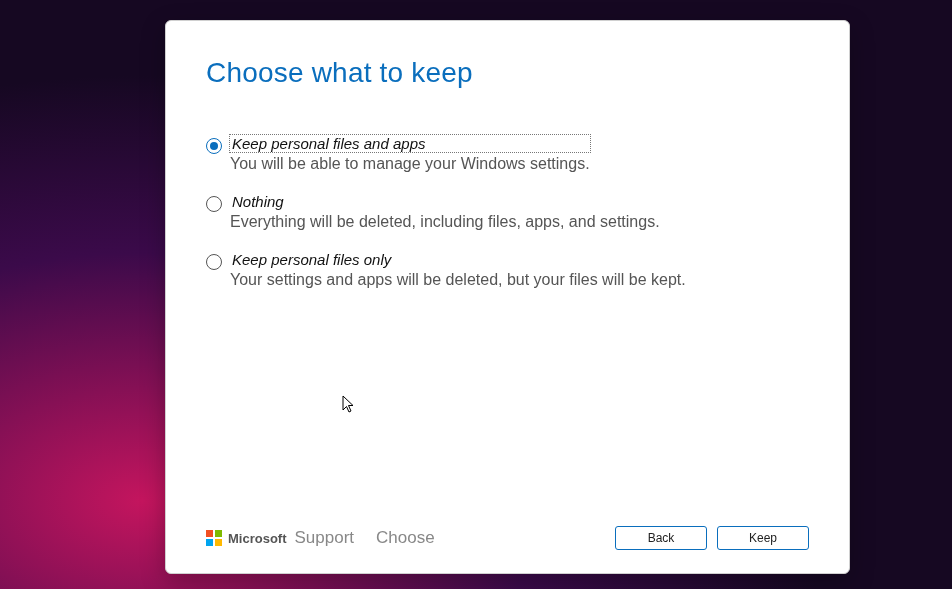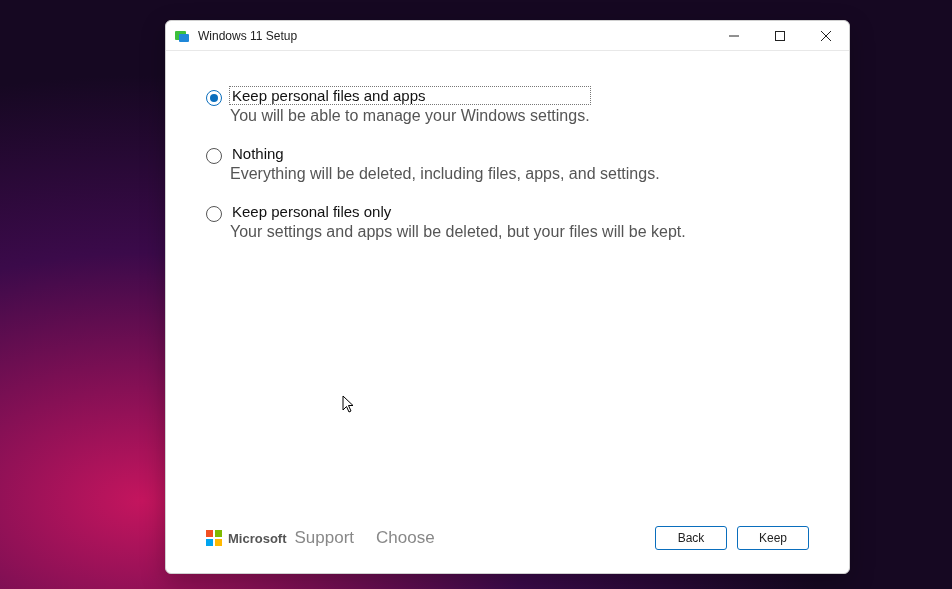--- a/index.html
+++ b/index.html
@@ -83,20 +83,21 @@
       left: 2.5px; top: 2.5px;
       width: 8px; height: 8px;
       border-radius: 50%;
       background: #0a6ebd;
     }
     .opt-text { display: flex; flex-direction: column; }
     .opt-label {
       font-size: 15px;
       color: #111;
       padding: 0 2px;
+      font-style: italic;
     }
     .opt-label.focused {
       outline: 1px dotted #777;
       outline-offset: 0;
     }
     .opt-desc {
       font-size: 16px;
       color: #555;
       margin-top: 3px;
     }
@@ -124,21 +125,21 @@
     .t4 { background: #ffb900; }
     .ms-text { font-size: 13px; color: #555; font-weight: 600; }
     .footer-link {
       font-size: 17px;
       color: #888;
       margin-right: 22px;
       cursor: pointer;
     }
     .footer-spacer { flex: 1; }
     .btn {
-      width: 72px;
+      width: 92px;
       height: 24px;
       border: 1px solid #0a6ebd;
       background: #fff;
       color: #222;
       font-size: 12px;
       border-radius: 3px;
       margin-left: 10px;
       cursor: pointer;
       display: flex; align-items: center; justify-content: center;
     }
@@ -146,48 +147,23 @@
       position: absolute;
       left: 342px; top: 395px;
       width: 14px; height: 20px;
       pointer-events: none;
     }
   </style>
 </head>
 <body>
 
 <div class="window">
-  <div class="titlebar">
-    <span class="app-icon">
-      <svg width="16" height="16" viewBox="0 0 16 16">
-        <rect x="1" y="3" width="11" height="9" fill="#3cbf3c" rx="1"></rect>
-        <rect x="5" y="6" width="10" height="8" fill="#1f87d8" rx="1"></rect>
-      </svg>
-    </span>
-    <span>Windows 11 Setup</span>
-    <div class="win-controls">
-      <div class="win-btn">
-        <svg width="10" height="10" viewBox="0 0 10 10">
-            <path d="M0 5 H10" stroke="currentColor" stroke-width="1"></path>
-          </svg>
-      </div>
-      <div class="win-btn">
-        <svg width="10" height="10" viewBox="0 0 10 10">
-            <rect x="0.5" y="0.5" width="9" height="9" fill="none" stroke="currentColor" stroke-width="1"></rect>
-          </svg>
-      </div>
-      <div class="win-btn close">
-        <svg width="10" height="10" viewBox="0 0 10 10">
-            <path d="M0 0 L10 10 M10 0 L0 10" stroke="currentColor" stroke-width="1"></path>
-          </svg>
-      </div>
-    </div>
-  </div>
 
   <div class="content">
+    <h1 class="heading">Choose what to keep</h1>
 
     <div class="option">
       <span class="radio checked"></span>
       <div class="opt-text">
         <span class="opt-label focused">Keep personal files and apps</span>
         <span class="opt-desc">You will be able to manage your Windows settings.</span>
       </div>
     </div>
 
     <div class="option">

